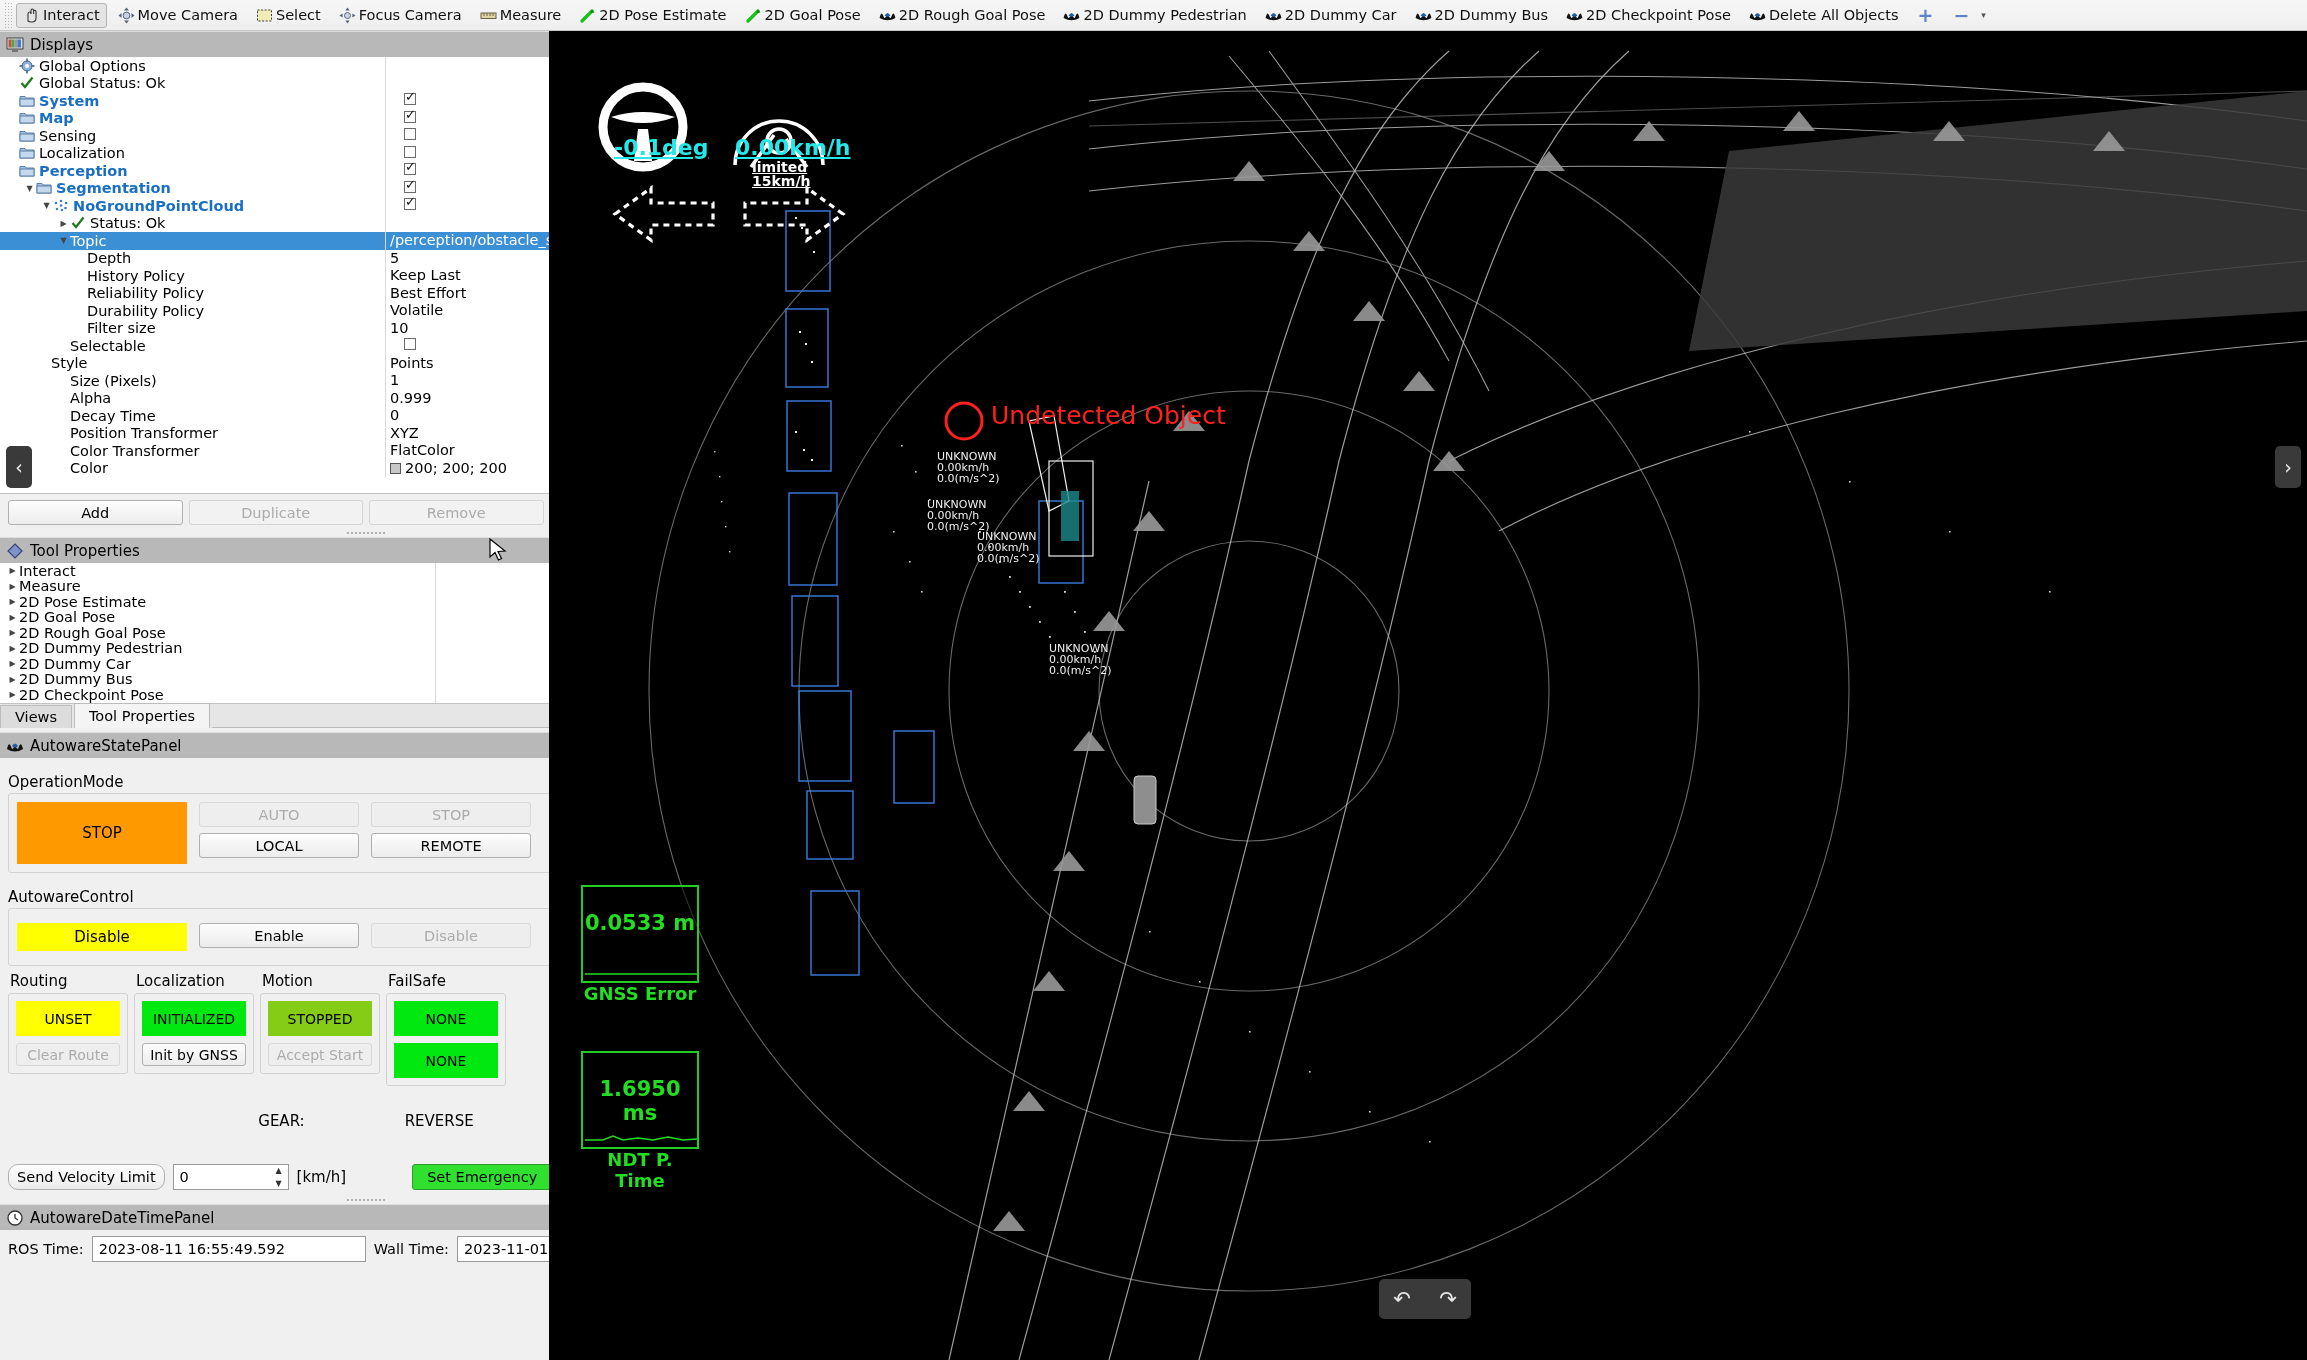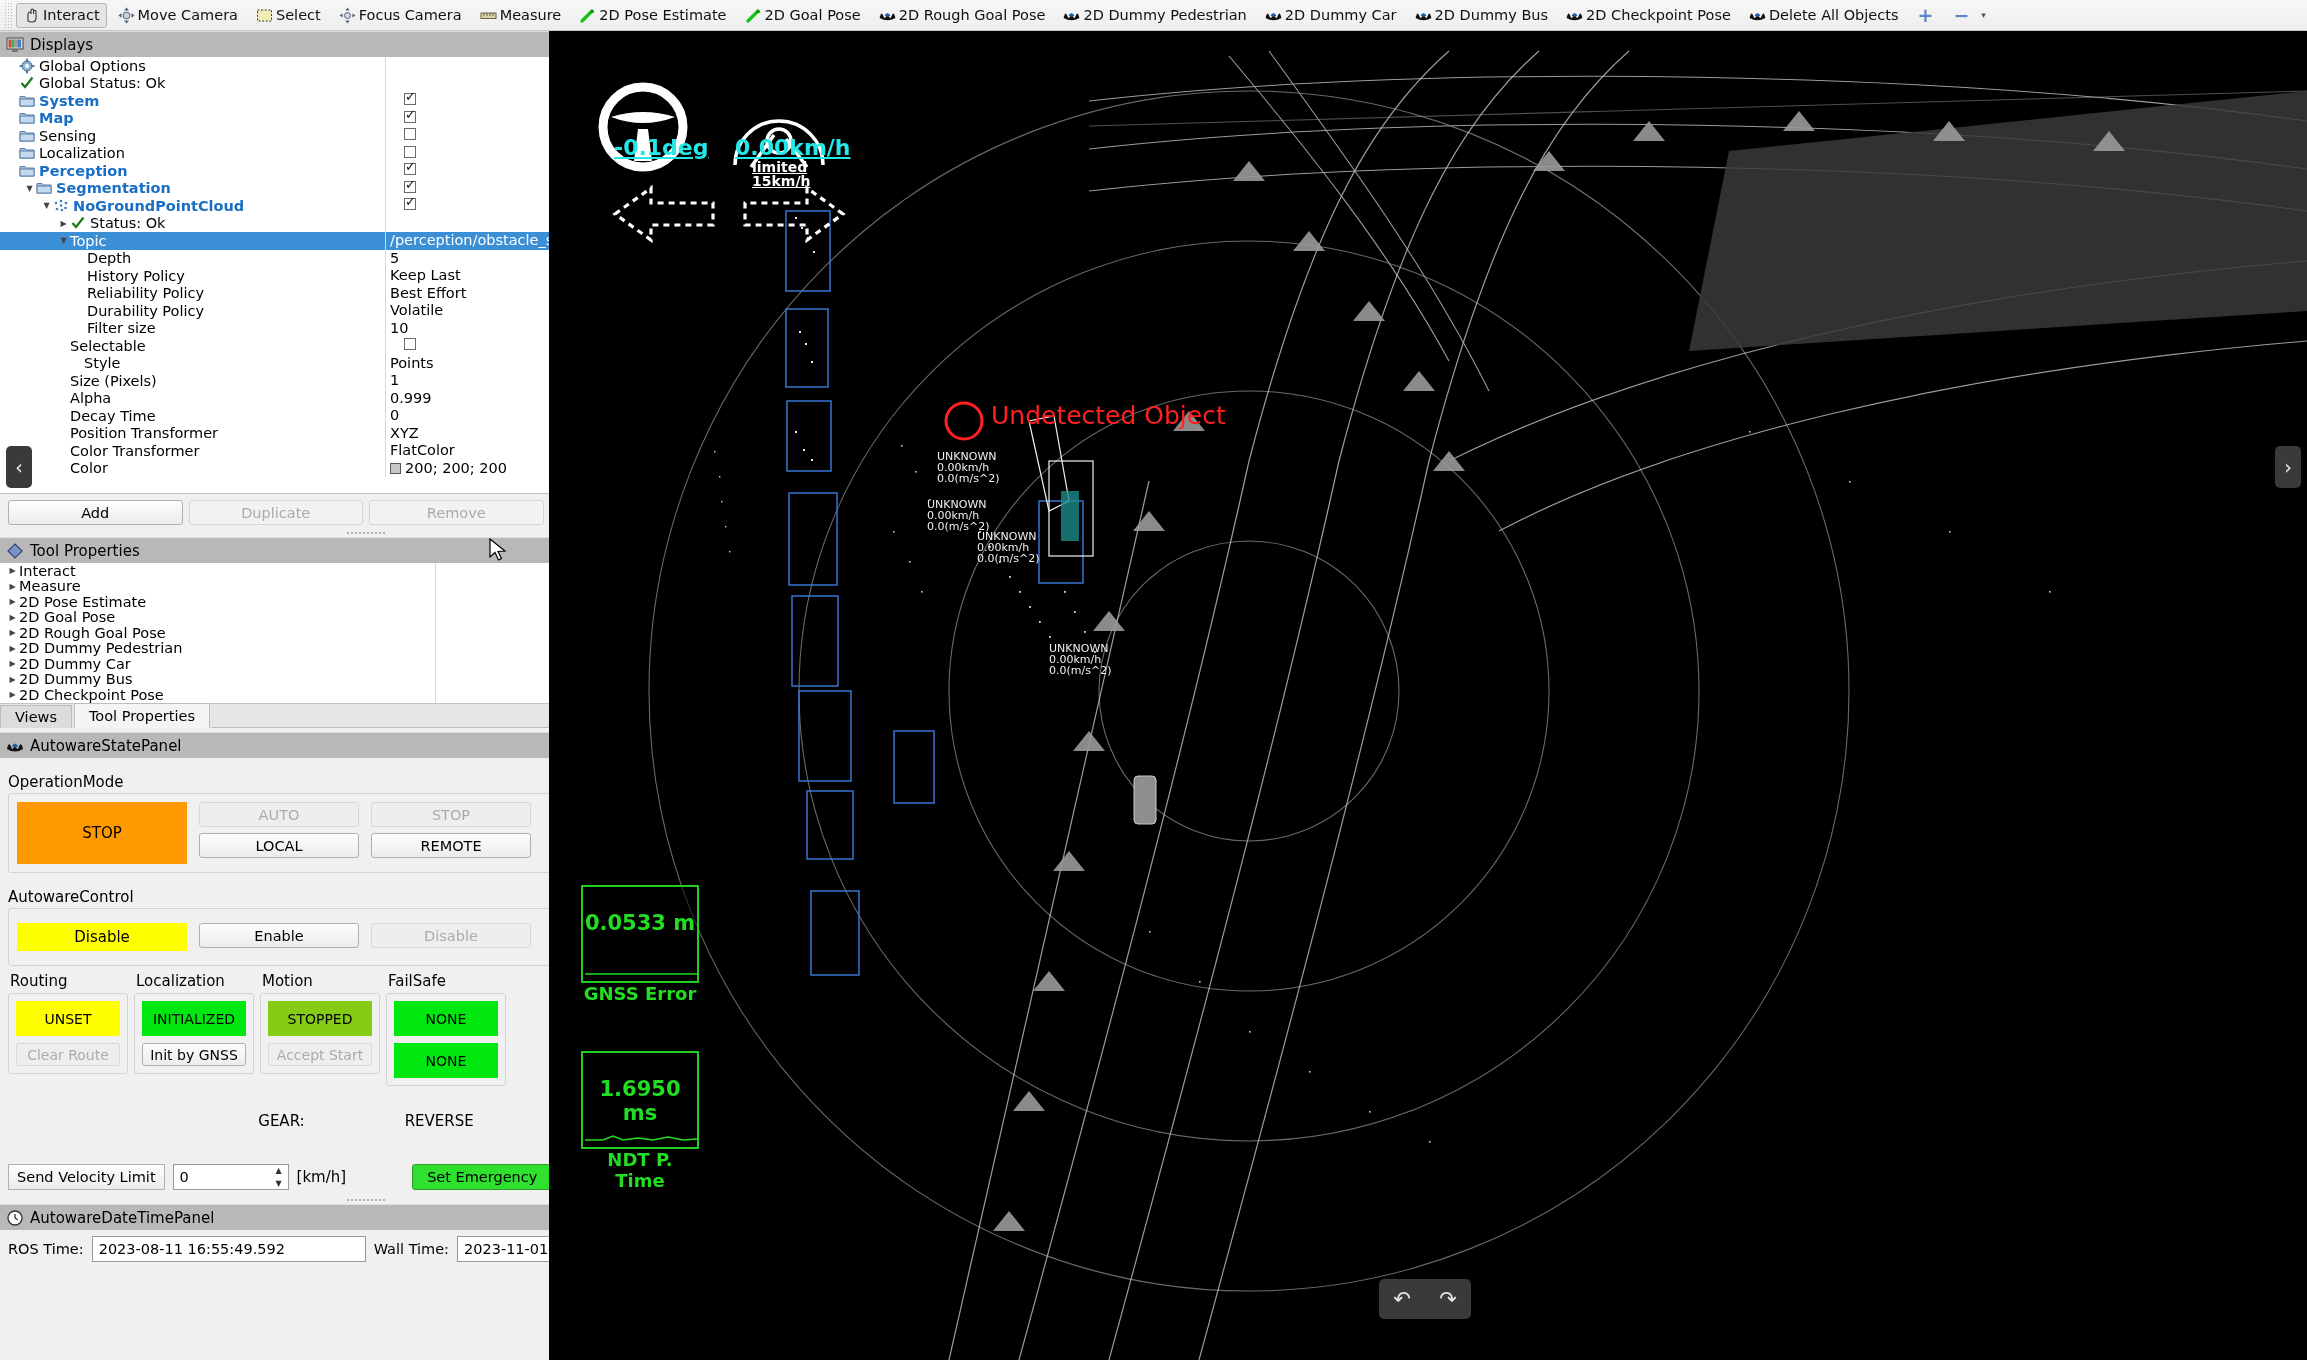--- a/index.html
+++ b/index.html
@@ -148,21 +148,21 @@
   .quadbox { border: 1px solid #d2d2d2; border-radius: 3px; padding: 7px 6px;
      display: flex; flex-direction: column; align-items: center; gap: 7px;}
   .qstate { width: 104px; height: 35px; display: flex; align-items: center;
      justify-content: center; font-size: 14px; }
   .qbtn2 { width: 104px; height: 23px; border: 1px solid #b0b0b0; border-radius: 3px;
      background: linear-gradient(#fdfdfd,#ececec); display:flex; align-items:center;
      justify-content:center; font-size: 14px;}
   .qbtn2.dis { color: #ababab; background: #eeeeee; border-color: #d8d8d8; }
   .gearrow { display:flex; justify-content:center; gap: 100px; padding-top: 26px; font-size:15px;}
   .velrow { display: flex; align-items: center; gap: 8px; padding: 6px 8px; }
-  .ibtn { height: 26px; border: 1px solid #b0b0b0; border-radius: 0;
+  .ibtn { height: 26px; border: 1px solid #b0b0b0; border-radius: 10px;
      background: linear-gradient(#fdfdfd,#ececec); padding: 0 8px;
      display:flex; align-items:center; font-size: 14.5px;}
   .spin { width: 116px; height: 26px; border: 1px solid #9a9a9a; background: #fff;
      display: flex; align-items: center; padding-left: 6px; font-size: 14.5px;
      position: relative;}
   .spin .arrows { position:absolute; right: 2px; top: 2px; width: 14px; height: 21px;
      display:flex; flex-direction:column; justify-content:space-between; }
   .spin .arrows span { font-size: 8px; line-height: 8px; color: #333; text-align:center;}
   .greenbtn { height: 26px; border: 1px solid #2f9b2f; border-radius: 3px;
      background: #2fe02f; padding: 0 14px; display:flex; align-items:center;
@@ -523,21 +523,21 @@
             <div class="tval-cell"><span>10</span></div>
           </div>
           <div class="trow">
             <div class="tlabel-cell" style="padding-left: 57px;">
               <span class="tarrow"></span>
               <span>Selectable</span>
             </div>
             <div class="tval-cell"><span class="chk"></span></div>
           </div>
           <div class="trow">
-            <div class="tlabel-cell" style="padding-left: 71px; align-items: center;">
+            <div class="tlabel-cell" style="padding-left: 38px; align-items: center;">
               <span class="tarrow"></span>
               <span>Style</span>
             </div>
             <div class="tval-cell"><span>Points</span></div>
           </div>
           <div class="trow">
             <div class="tlabel-cell" style="padding-left: 57px;">
               <span class="tarrow"></span>
               <span>Size (Pixels)</span>
             </div>

